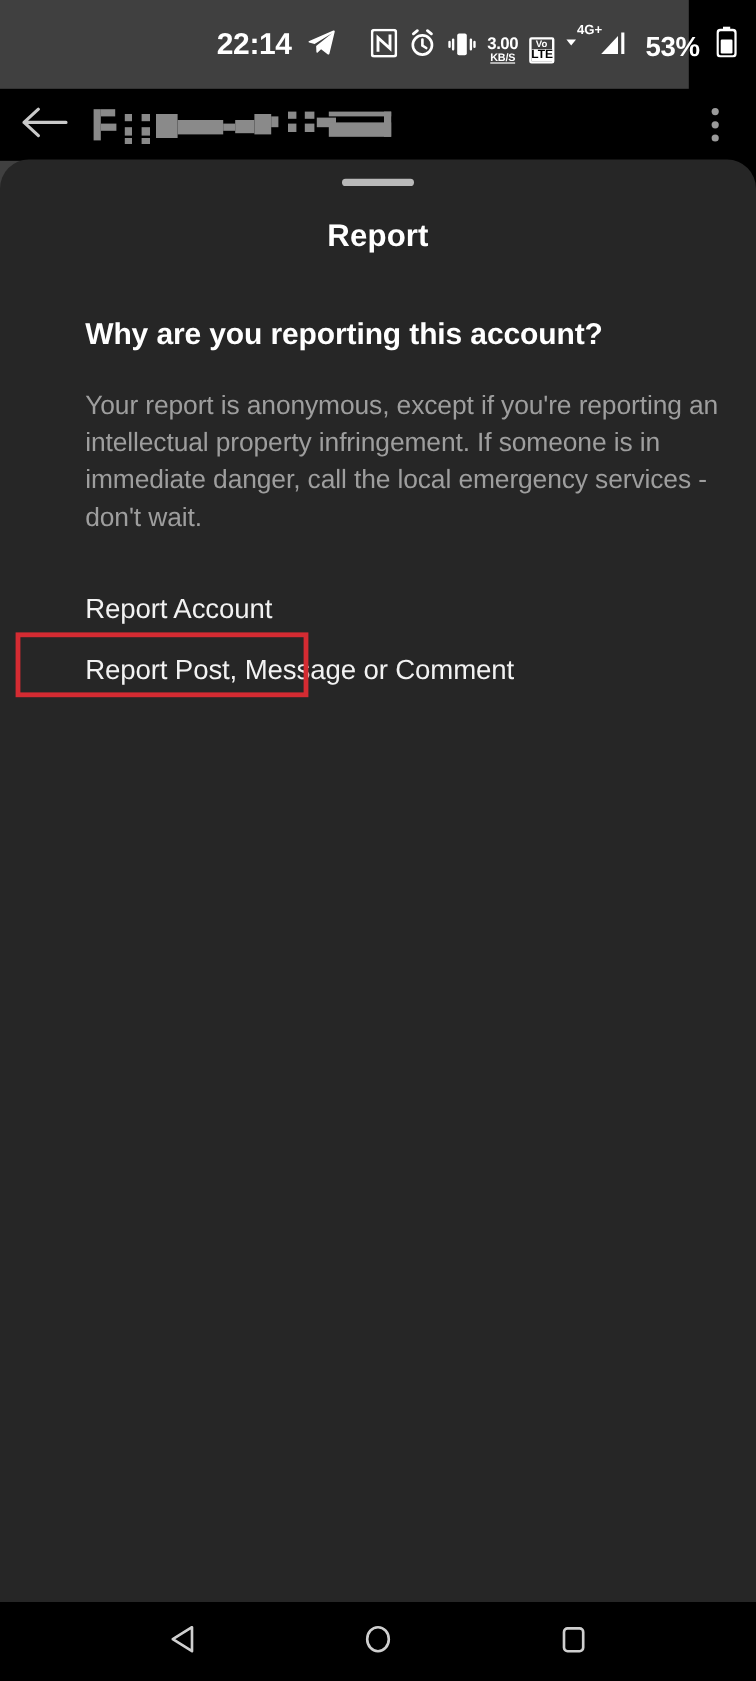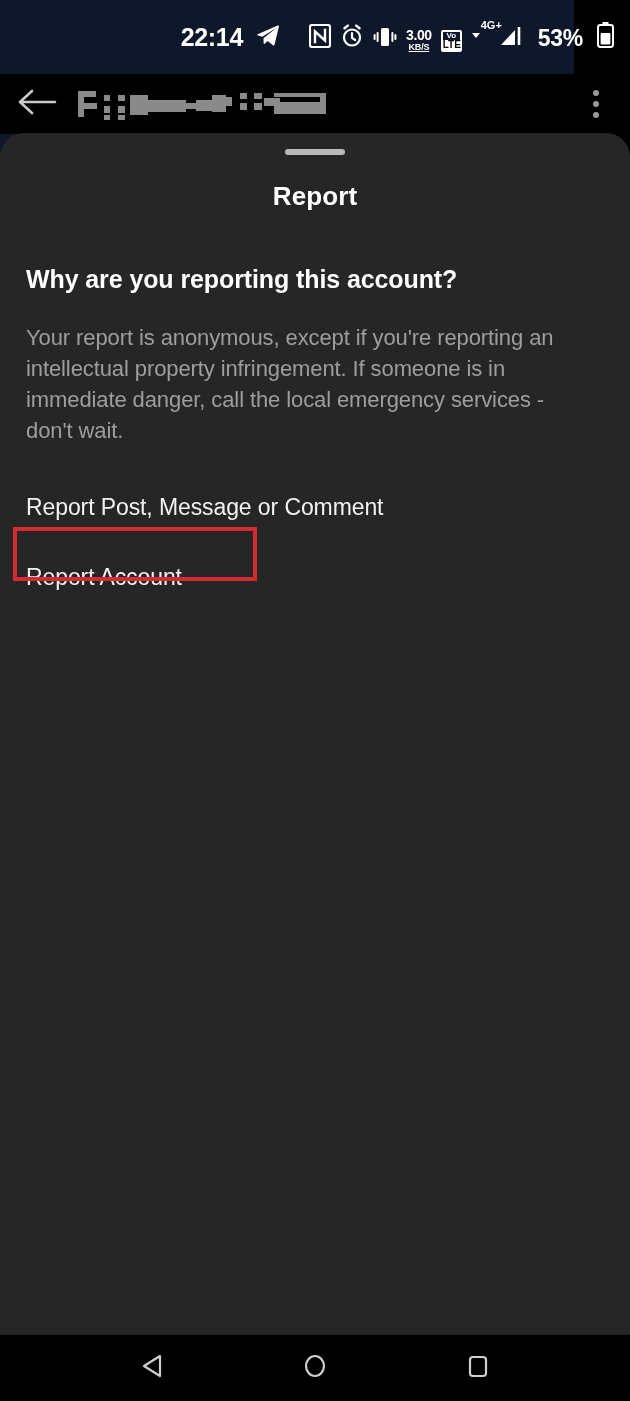--- a/index.html
+++ b/index.html
@@ -11,21 +11,21 @@
     width: 630px;
     height: 1401px;
     overflow: hidden;
     font-family: "Liberation Sans", sans-serif;
     -webkit-font-smoothing: antialiased;
   }
   .phone {
     position: relative;
     width: 574px;
     height: 1401px;
-    background: #0f172a;
+    background: #404040;
   }
 
   
   .status-bar {
     position: absolute;
     top: 0; left: 0;
     width: 630px;
     height: 74px;
     display: flex;
     align-items: center;
@@ -168,20 +168,21 @@
   .sheet-title {
     text-align: center;
     color: #ffffff;
     font-size: 26px;
     font-weight: 700;
     margin-top: 26px;
     letter-spacing: 0.1px;
   }
   .sheet-body {
     padding: 0 26px;
+    margin-left: 45px;
   }
   .section-heading {
     color: #ffffff;
     font-size: 25px;
     font-weight: 700;
     margin-top: 53px;
     letter-spacing: -0.1px;
   }
   .section-desc {
     color: #9e9e9e;
@@ -366,22 +367,22 @@
 
     <div class="sheet-title">Report</div>
 
     <div class="sheet-body">
 
       <div class="section-heading">Why are you reporting this account?</div>
 
       <div class="section-desc">Your report is anonymous, except if you're reporting an intellectual property infringement. If someone is in immediate danger, call the local emergency services - don't wait.</div>
 
       <div class="option-list">
+        <div class="option-item second">Report Account</div>
         <div class="option-item">Report Post, Message or Comment</div>
-        <div class="option-item second">Report Account</div>
       </div>
 
     </div>
   </div>
 
   <div class="annotation-box"></div>
 
   <div class="nav-bar">
 
     <div class="nav-btn">

